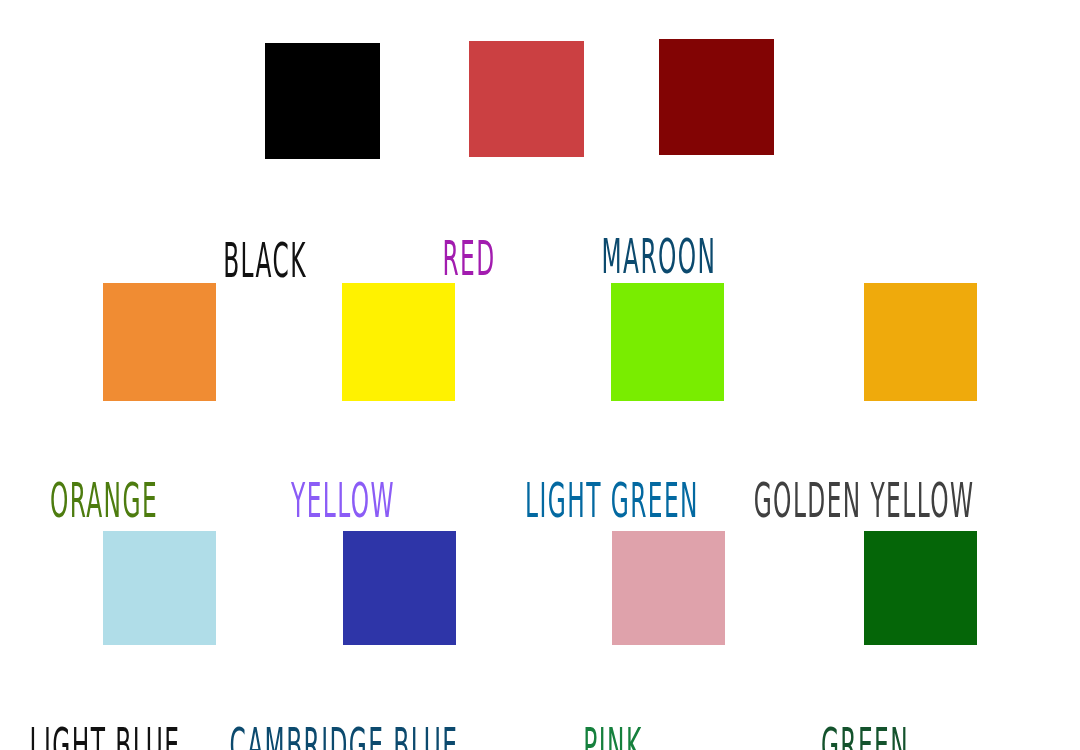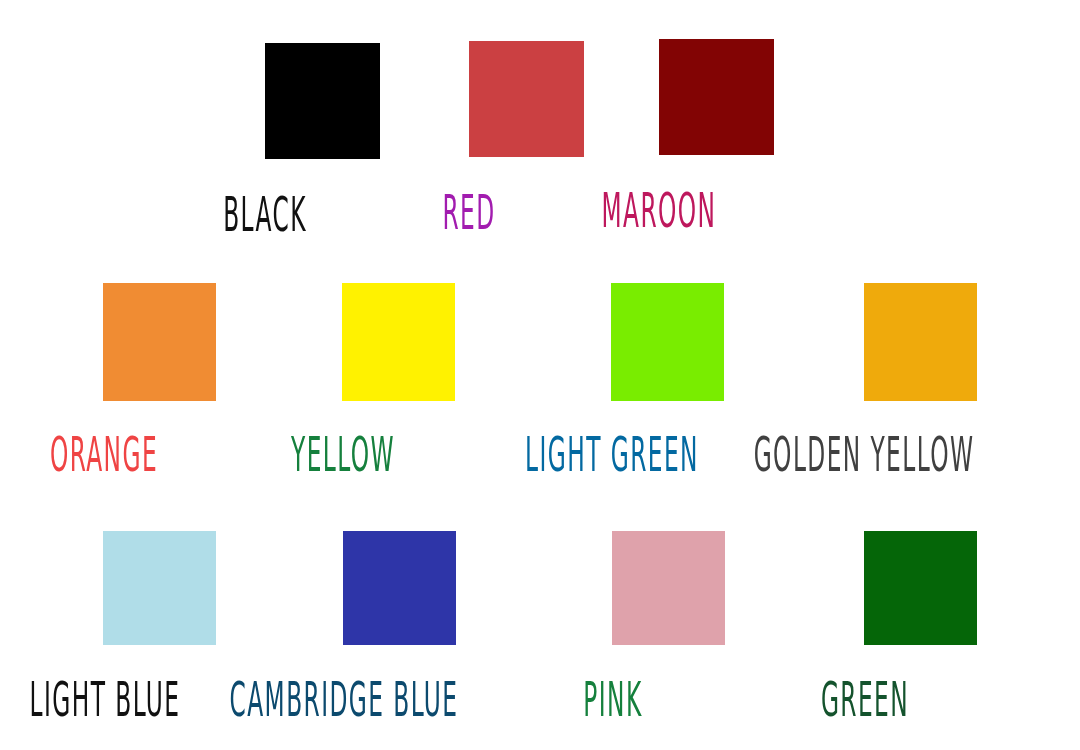--- a/index.html
+++ b/index.html
@@ -40,20 +40,21 @@
     left: 50%;
     transform: translateX(-50%);
     white-space: nowrap;
     color: #111111;
     font-weight: 400;
     letter-spacing: 0.055em;
     line-height: 1;
     
     transform-origin: center top;
     text-transform: uppercase;
+    margin-top: 46px;
   }
 
   .swatch-label > span {
     display: inline-block;
     transform: scaleX(0.70) scaleY(1.30);
     transform-origin: center top;
   }
 
   
   .r1 .swatch-chip { width: 115px; height: 116px; }
@@ -76,32 +77,32 @@
     <div class="swatch-cell" style="left: 265px; top: 43px;">
       <div class="swatch-chip" style="background: rgb(0, 0, 0);"></div>
       <div class="swatch-label" style="left: calc(50% - 0.5px); color: rgb(17, 17, 17);"><span>BLACK</span></div>
     </div>
     <div class="swatch-cell" style="left: 469px; top: 41px;">
       <div class="swatch-chip" style="background: rgb(203, 64, 66);"></div>
       <div class="swatch-label" style="left: calc(50% - 0.5px); color: #a21caf;"><span>RED</span></div>
     </div>
     <div class="swatch-cell" style="left: 659px; top: 39px;">
       <div class="swatch-chip" style="background: rgb(130, 4, 4);"></div>
-      <div class="swatch-label" style="left: calc(50% - 0.5px); color: #be185d;"><span>MAROON</span></div>
+      <div class="swatch-label" style="left: calc(50% - 0.5px); color: #0c4a6e;"><span>MAROON</span></div>
     </div>
   </div>
 
   <div class="swatch-row r2">
     <div class="swatch-cell" style="left: 103px; top: 283px;">
       <div class="swatch-chip" style="background: rgb(240, 140, 51);"></div>
-      <div class="swatch-label" style="left: calc(50% + 0.5px); color: #ef4444;"><span>ORANGE</span></div>
+      <div class="swatch-label" style="left: calc(50% + 0.5px); color: #4d7c0f;"><span>ORANGE</span></div>
     </div>
     <div class="swatch-cell" style="left: 342px; top: 283px;">
       <div class="swatch-chip" style="background: rgb(255, 242, 0);"></div>
-      <div class="swatch-label" style="left: calc(50% + 0.5px); color: #15803d;"><span>YELLOW</span></div>
+      <div class="swatch-label" style="left: calc(50% + 0.5px); color: #8b5cf6;"><span>YELLOW</span></div>
     </div>
     <div class="swatch-cell" style="left: 611px; top: 283px;">
       <div class="swatch-chip" style="background: rgb(121, 237, 0);"></div>
       <div class="swatch-label" style="left: calc(50% + 0.5px); color: #0369a1;"><span>LIGHT GREEN</span></div>
     </div>
     <div class="swatch-cell" style="left: 864px; top: 283px;">
       <div class="swatch-chip" style="background: rgb(239, 170, 12);"></div>
       <div class="swatch-label" style="left: calc(50% - 0.5px); color: #404040;"><span>GOLDEN YELLOW</span></div>
     </div>
   </div>

